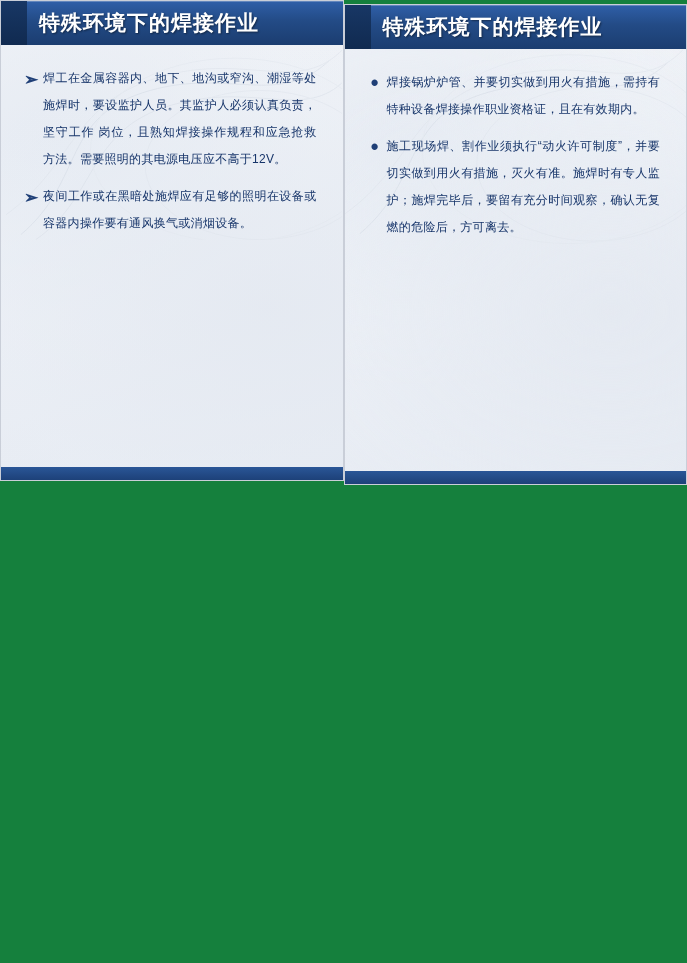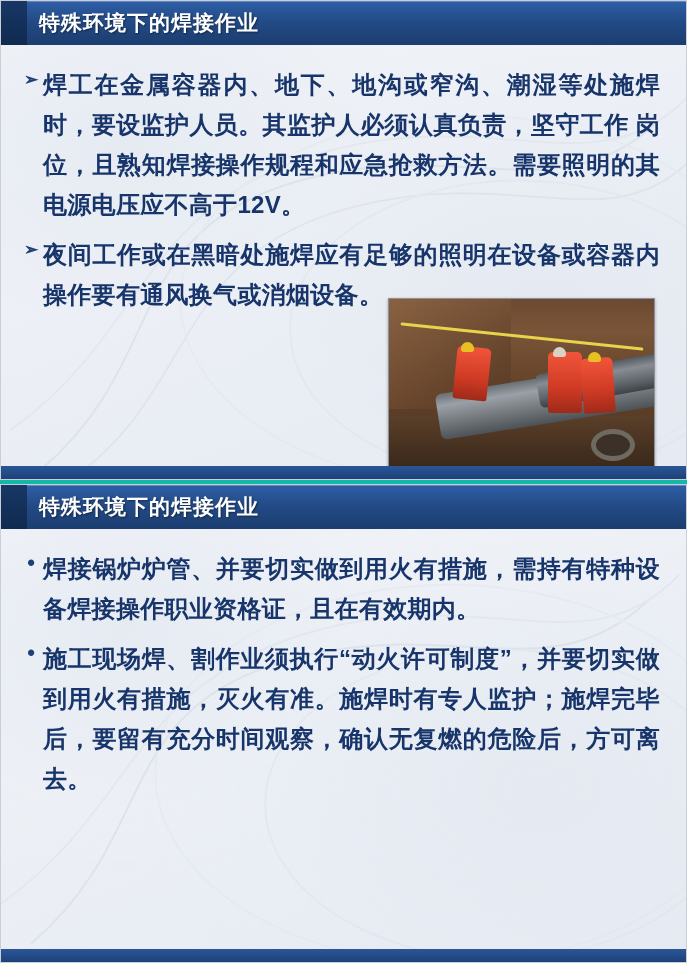--- a/index.html
+++ b/index.html
@@ -10,22 +10,22 @@
   body {
     width: 687px;
     height: 963px;
     font-family: "Liberation Sans", sans-serif;
     overflow: hidden;
   }
   .deck {
     width: 687px;
     height: 963px;
     display: flex;
-    flex-direction: column;
-    background: #14b8a6;
+    flex-direction: row;
+    background: #15803d;
   }
   .slide {
     position: relative;
     width: 687px;
     height: 481px;
     box-sizing: border-box;
     overflow: hidden;
     background:
       radial-gradient(ellipse 520px 360px at 78% 64%, rgba(228,233,241,0.85) 0%, rgba(233,238,245,0.35) 55%, rgba(240,243,248,0) 75%),
       radial-gradient(ellipse 420px 300px at 18% 30%, rgba(226,232,241,0.7) 0%, rgba(236,240,246,0.25) 60%, rgba(244,246,250,0) 80%),
@@ -92,23 +92,23 @@
     width: 24px;
     text-align: center;
     font-weight: bold;
   }
   .marker.dot {
     font-size: 22px;
     line-height: 28px;
   }
   .bullet-text {
     color: #17356a;
-    font-size: 24px;
-    font-weight: bold;
-    line-height: 40px;
+    font-size: 12px;
+    font-weight: normal;
+    line-height: 27px;
     letter-spacing: 0.3px;
     text-align: justify;
     flex: 1;
   }
   .photo-wrap {
     position: absolute;
     overflow: hidden;
     border: 1px solid #8d9099;
     box-shadow: 0 1px 3px rgba(0,0,0,0.3);
     background: #4b3a2c;

